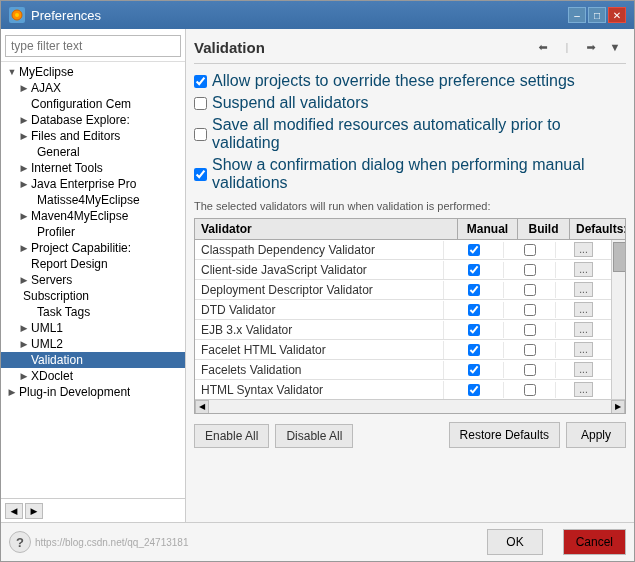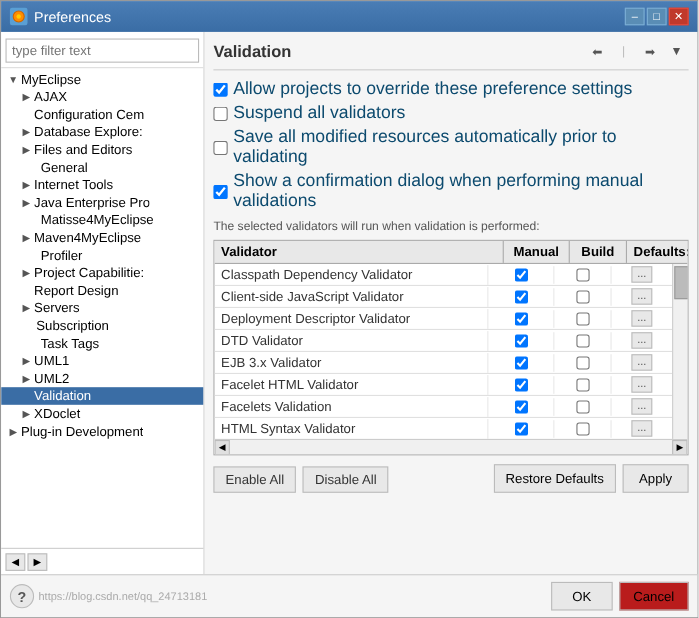--- a/index.html
+++ b/index.html
@@ -79,21 +79,21 @@
     .hscroll-left-btn, .hscroll-right-btn { width: 14px; height: 14px; background: #e0e0e0; border: 1px solid #bbb; display: flex; align-items: center; justify-content: center; font-size: 8px; cursor: pointer; flex-shrink: 0; }
     .hscroll-track { flex: 1; height: 100%; background: #f0f0f0; }
 
     .enable-disable-row { display: flex; gap: 6px; margin-top: 6px; }
     .enable-disable-btn { background: #e8e8e8; border: 1px solid #bbb; padding: 4px 10px; cursor: pointer; font-size: 12px; color: #333; }
 
     .bottom-bar { padding: 6px 8px; border-top: 1px solid #ccc; background: #f5f5f5; display: flex; align-items: center; justify-content: space-between; flex-shrink: 0; }
     .bottom-left { display: flex; align-items: center; gap: 4px; }
     .help-btn { width: 22px; height: 22px; border: 1px solid #bbb; background: #e8e8e8; border-radius: 11px; display: flex; align-items: center; justify-content: center; cursor: pointer; font-weight: bold; font-size: 13px; color: #555; }
     .url-text { font-size: 10px; color: #aaa; }
-    .bottom-right { display: flex; gap: 6px; align-items: center; }
+    .bottom-right { display: flex; gap: 20px; align-items: center; }
     .restore-btn { background: #e8e8e8; border: 1px solid #bbb; padding: 5px 10px; cursor: pointer; font-size: 12px; }
     .apply-btn { background: #e8e8e8; border: 1px solid #bbb; padding: 5px 14px; cursor: pointer; font-size: 12px; }
     .ok-btn { background: #e8e8e8; border: 1px solid #bbb; padding: 5px 18px; cursor: pointer; font-size: 12px; }
     .cancel-btn { background: #b91c1c; border: 1px solid #bbb; padding: 5px 12px; cursor: pointer; font-size: 12px; }
 
     .main-actions { display: flex; justify-content: space-between; align-items: flex-end; margin-top: 4px; }
     .main-actions-right { display: flex; gap: 6px; }
   </style>
 </head>
 <body>
@@ -174,21 +174,21 @@
           <span class="tree-label">Project Capabilitie:</span>
         </div>
         <div class="tree-item" style="padding-left:16px;">
           <span class="tree-arrow leaf"></span>
           <span class="tree-label">Report Design</span>
         </div>
         <div class="tree-item" style="padding-left:16px;">
           <span class="tree-arrow collapsed"></span>
           <span class="tree-label">Servers</span>
         </div>
-        <div class="tree-item" style="padding-left:18px;">
+        <div class="tree-item" style="padding-left:8px;">
           <span class="tree-arrow leaf"></span>
           <span class="tree-label">Subscription</span>
         </div>
         <div class="tree-item" style="padding-left:22px;">
           <span class="tree-arrow leaf"></span>
           <span class="tree-label">Task Tags</span>
         </div>
         <div class="tree-item" style="padding-left:16px;">
           <span class="tree-arrow collapsed"></span>
           <span class="tree-label">UML1</span>

